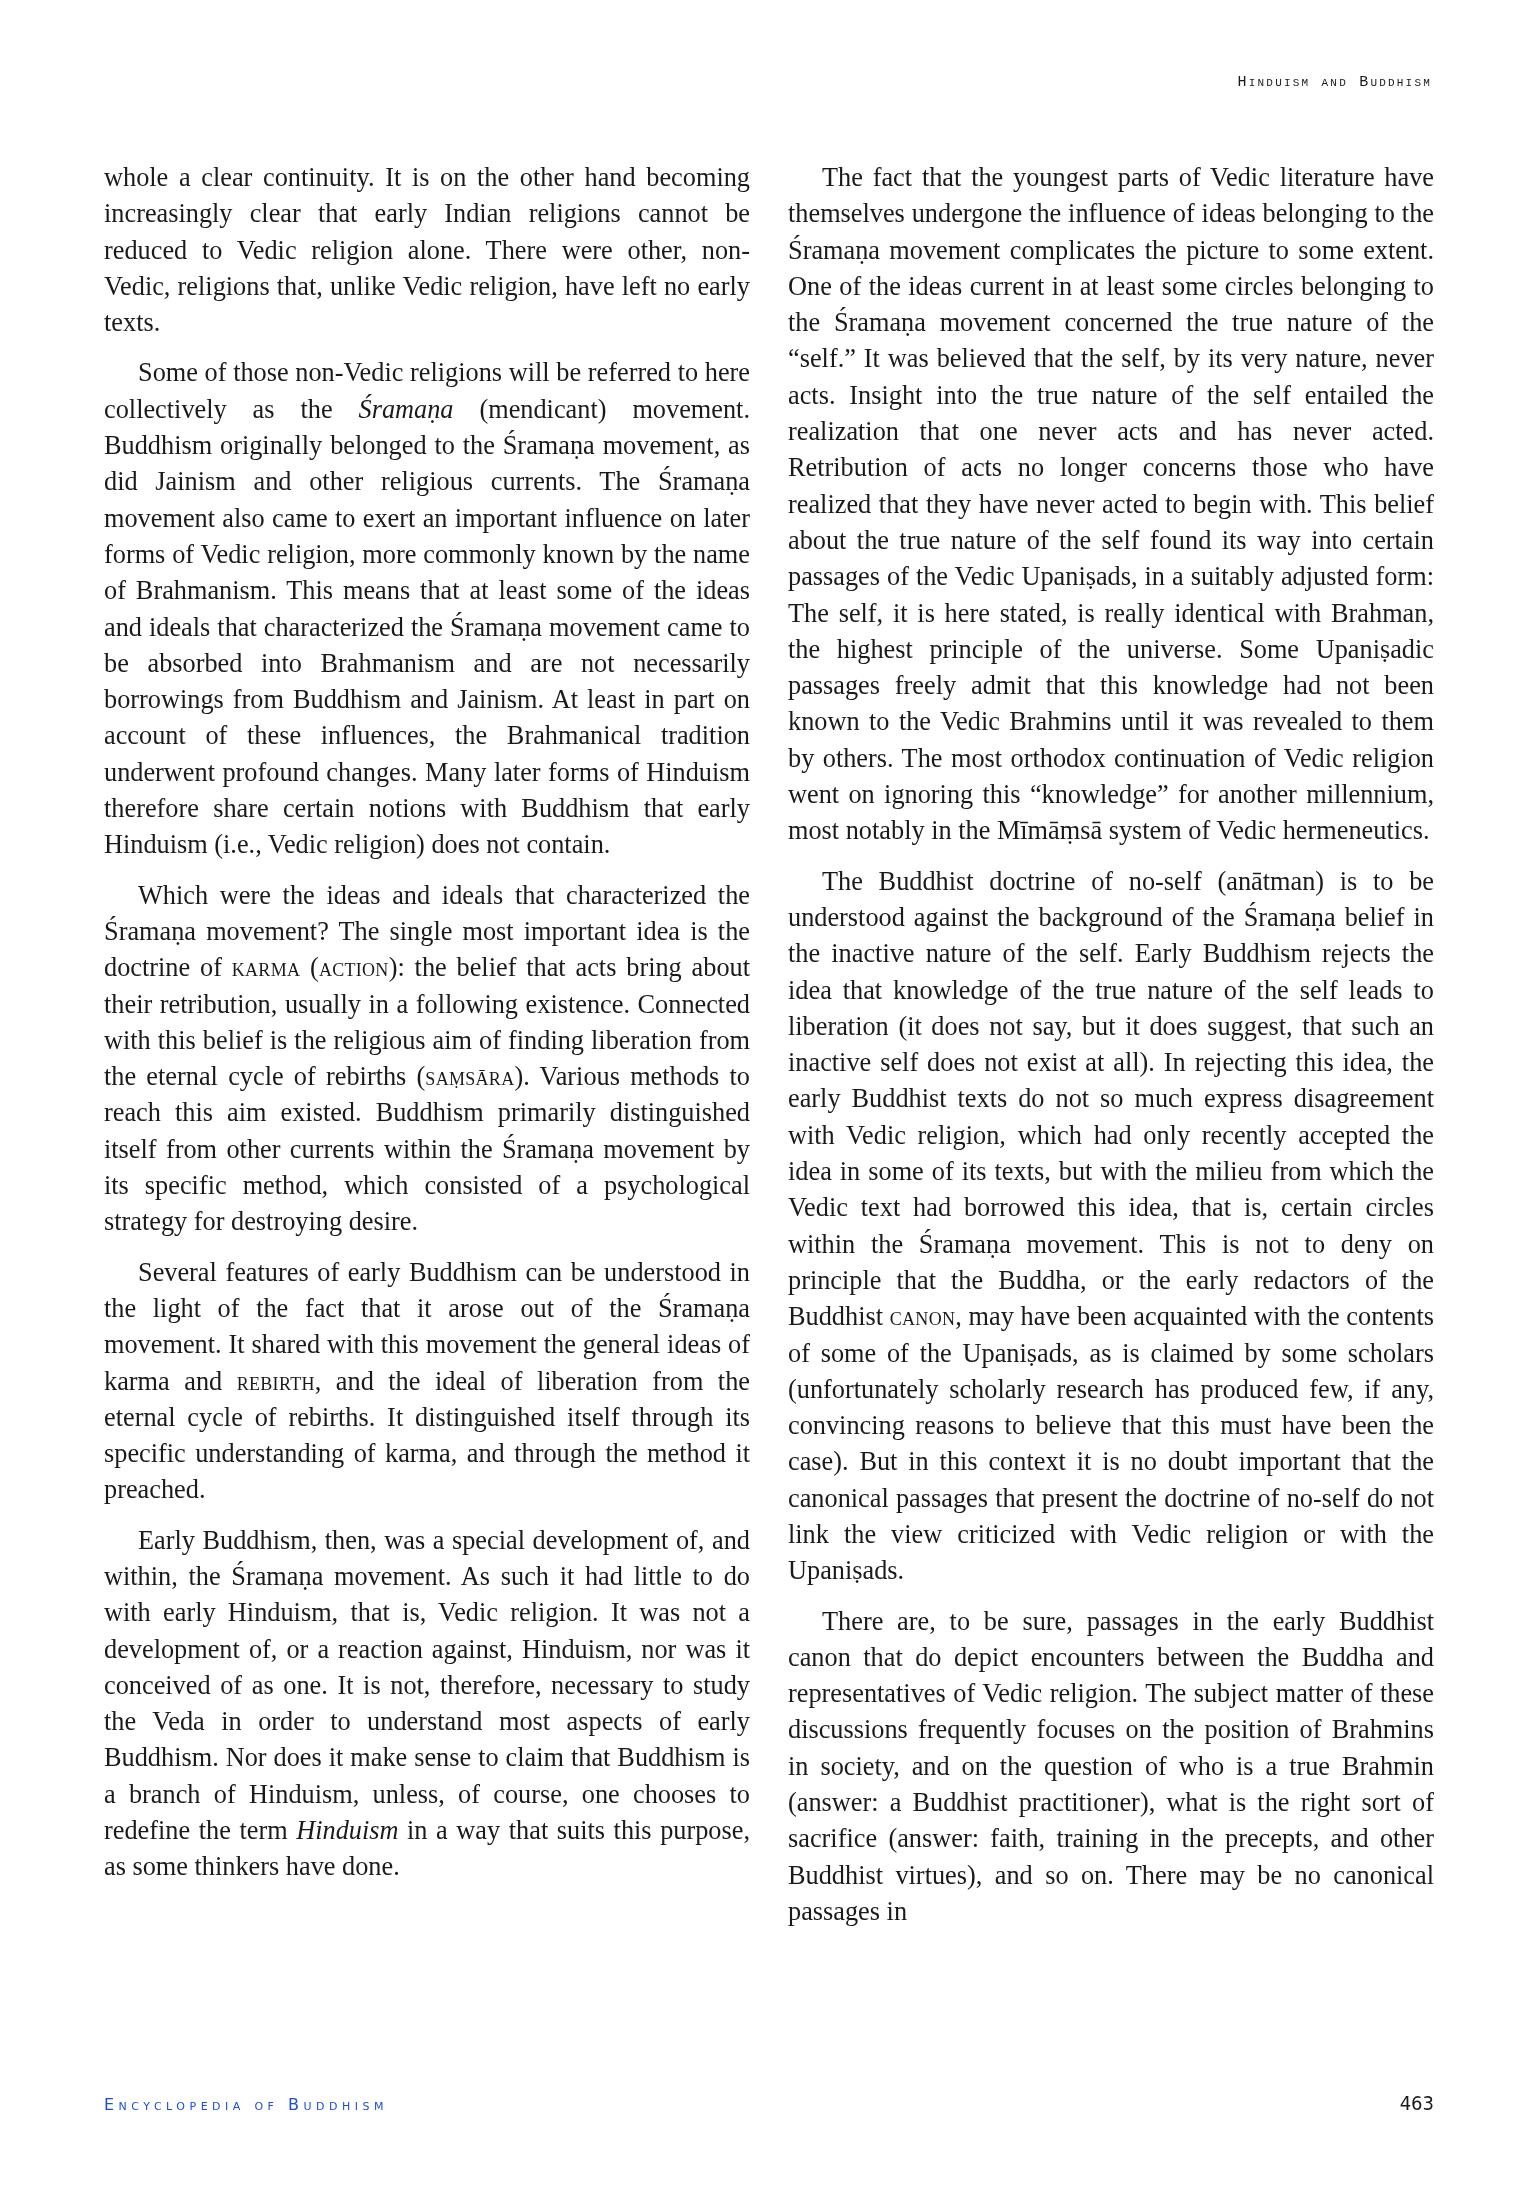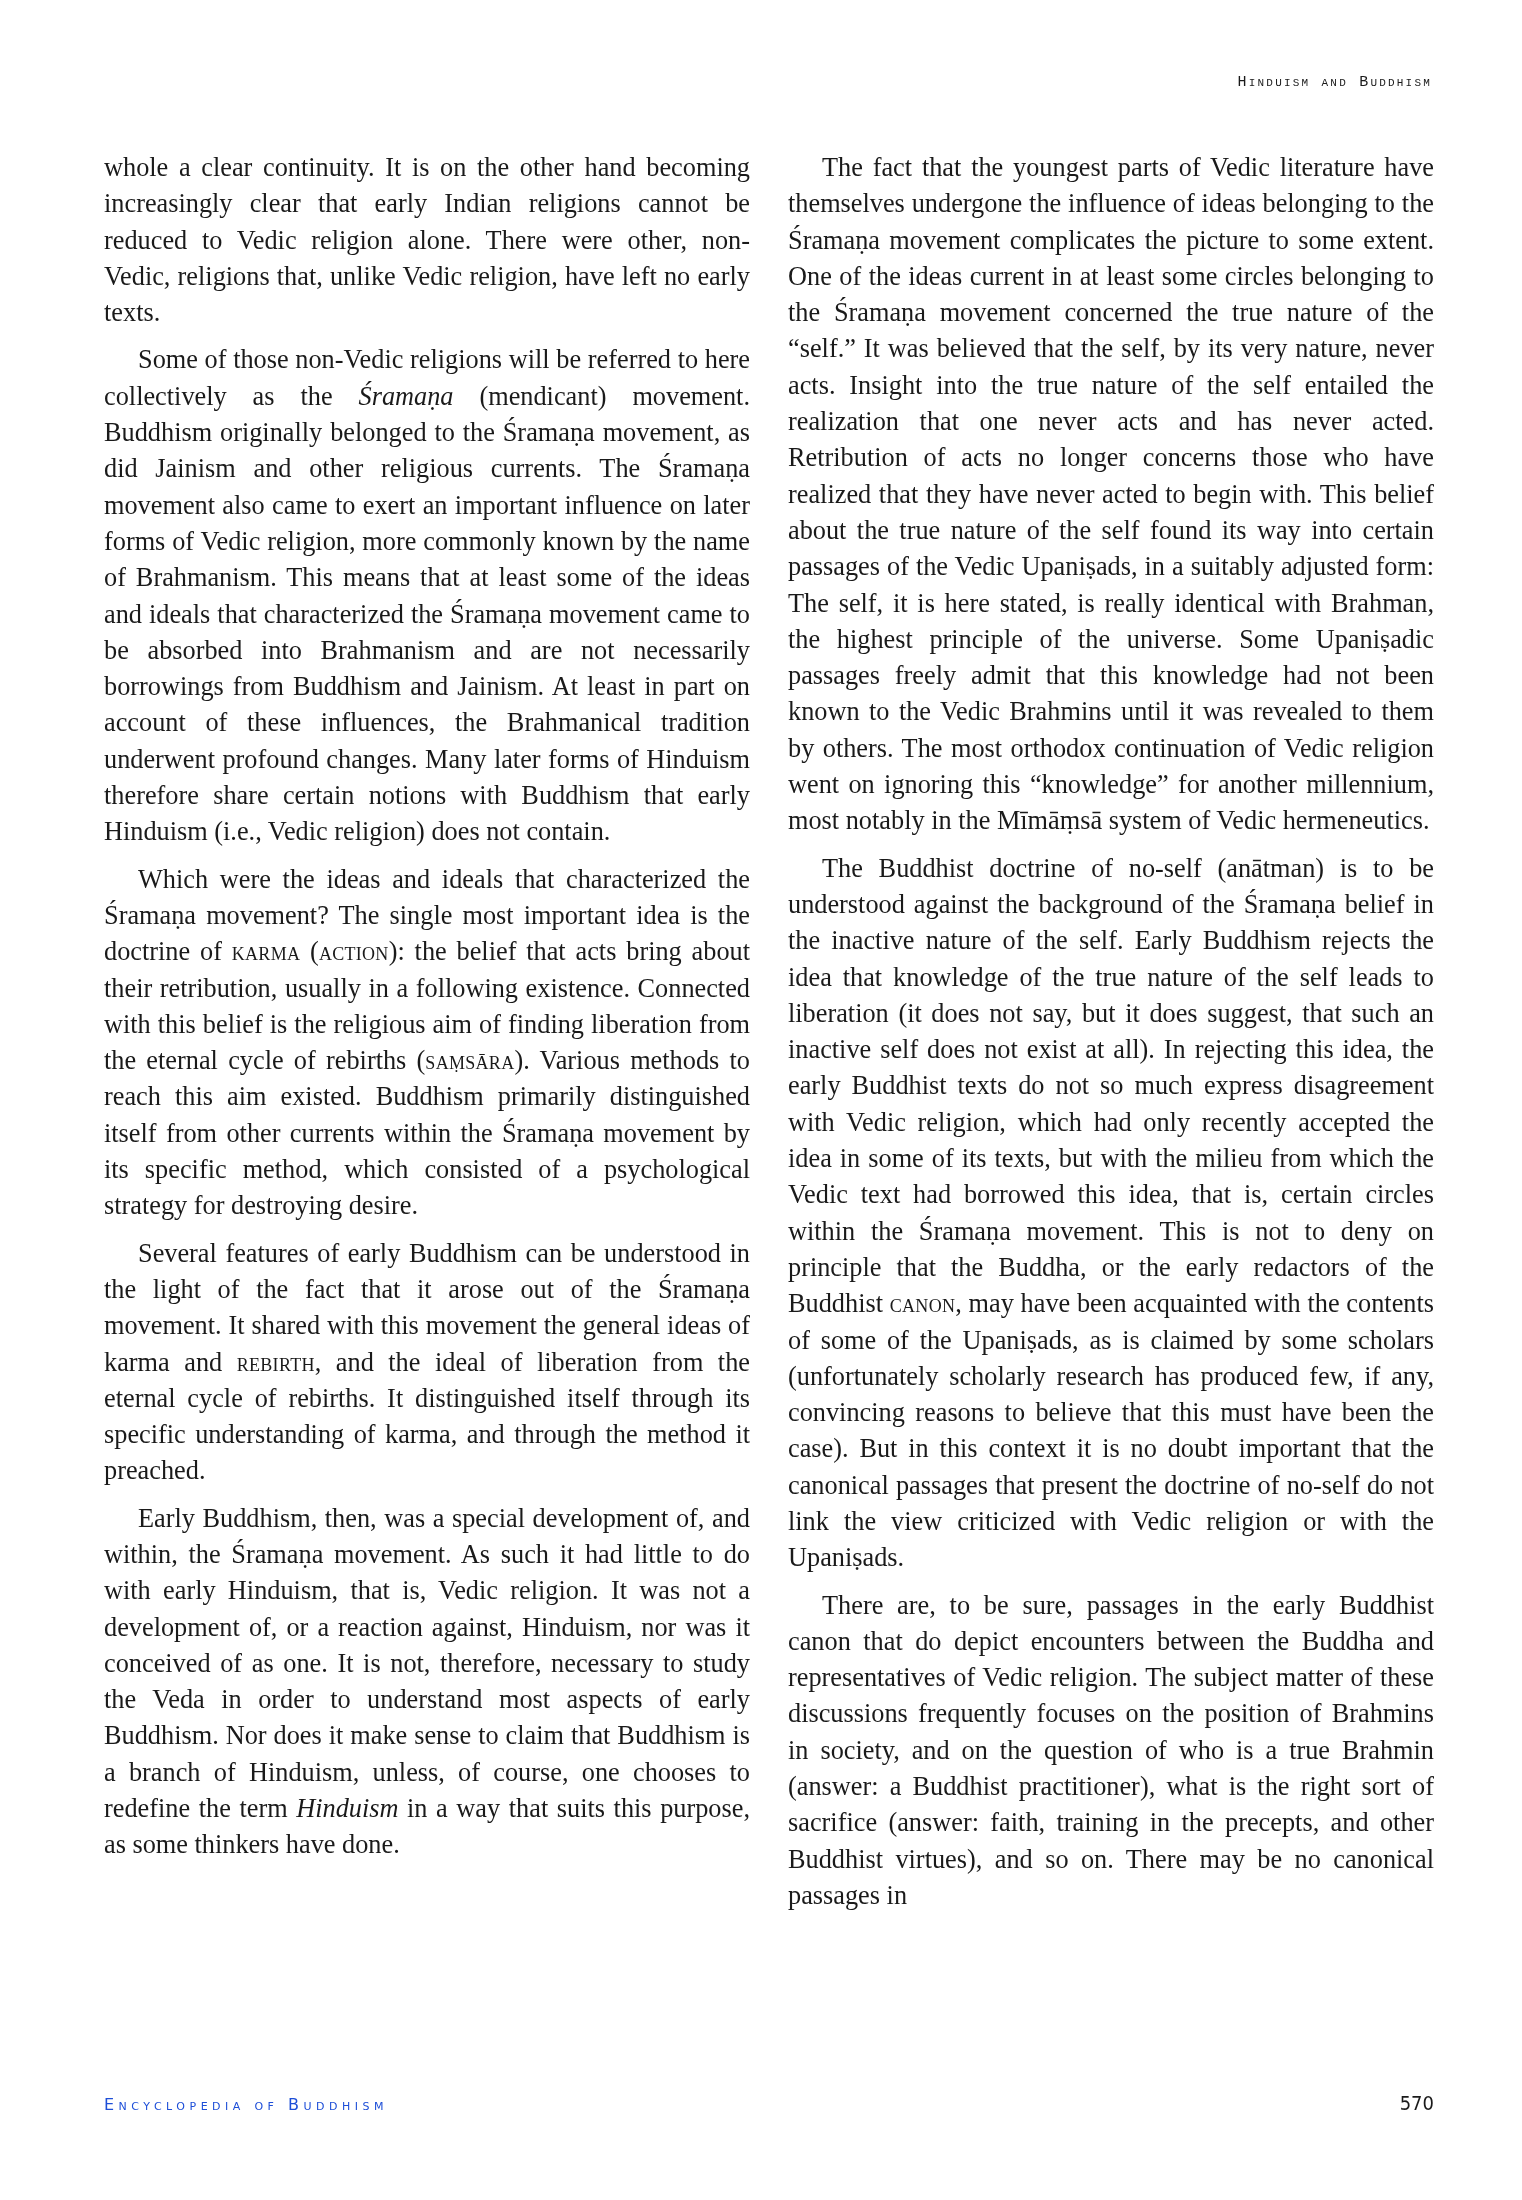--- a/index.html
+++ b/index.html
@@ -14,21 +14,21 @@
       font-size: 15px; letter-spacing: 2.2px; font-variant: small-caps;
       color: #1a1a1a; font-weight: normal;
     }
     .col {
       position: absolute; top: 146px; width: 646px;
       font-size: 26.3px; line-height: 36.3px;
       text-align: justify; hyphens: manual;
     }
     .col-left { left: 104px; }
     .col-right { left: 788px; }
-    .col p { margin: 4px 0 11px 0; text-indent: 34px; }
+    .col p { margin: 14px 0 11px 0; text-indent: 34px; }
     .col p.cont { text-indent: 0; }
     .sc { font-variant: small-caps; font-size: 0.96em; letter-spacing: 0.3px; }
     .footer-left {
       position: absolute; top: 2095px; left: 104px;
       font-family: "DejaVu Sans", "Liberation Sans", sans-serif;
       font-size: 16px; letter-spacing: 4.5px; font-variant: small-caps;
       color: #1d4ed8;
     }
     .footer-right {
       position: absolute; top: 2091px; right: 88px;
@@ -49,13 +49,13 @@
   <p><span>Early Buddhism, then, was a special development of, and within, the Śramaṇa movement. As such it had little to do with early Hinduism, that is, Vedic religion. It was not a development of, or a reaction against, Hinduism, nor was it conceived of as one. It is not, therefore, necessary to study the Veda in order to understand most aspects of early Buddhism. Nor does it make sense to claim that Buddhism is a branch of Hinduism, unless, of course, one chooses to redefine the term </span><em>Hinduism</em><span> in a way that suits this purpose, as some thinkers have done.</span></p>
 </div>
 
 <div class="col col-right">
   <p><span>The fact that the youngest parts of Vedic literature have themselves undergone the influence of ideas belonging to the Śramaṇa movement complicates the picture to some extent. One of the ideas current in at least some circles belonging to the Śramaṇa movement concerned the true nature of the “self.” It was believed that the self, by its very nature, never acts. Insight into the true nature of the self entailed the realization that one never acts and has never acted. Retribution of acts no longer concerns those who have realized that they have never acted to begin with. This belief about the true nature of the self found its way into certain passages of the Vedic Upaniṣads, in a suitably adjusted form: The self, it is here stated, is really identical with Brahman, the highest principle of the universe. Some Upaniṣadic passages freely admit that this knowledge had not been known to the Vedic Brahmins until it was revealed to them by others. The most orthodox continuation of Vedic religion went on ignoring this “knowledge” for another millennium, most notably in the Mīmāṃsā system of Vedic hermeneutics.</span></p>
   <p><span>The Buddhist doctrine of no-self (anātman) is to be understood against the background of the Śramaṇa belief in the inactive nature of the self. Early Buddhism rejects the idea that knowledge of the true nature of the self leads to liberation (it does not say, but it does suggest, that such an inactive self does not exist at all). In rejecting this idea, the early Buddhist texts do not so much express disagreement with Vedic religion, which had only recently accepted the idea in some of its texts, but with the milieu from which the Vedic text had borrowed this idea, that is, certain circles within the Śramaṇa movement. This is not to deny on principle that the Buddha, or the early redactors of the Buddhist </span><span class="sc">canon</span><span>, may have been acquainted with the contents of some of the Upaniṣads, as is claimed by some scholars (unfortunately scholarly research has produced few, if any, convincing reasons to believe that this must have been the case). But in this context it is no doubt important that the canonical passages that present the doctrine of no-self do not link the view criticized with Vedic religion or with the Upaniṣads.</span></p>
   <p><span>There are, to be sure, passages in the early Buddhist canon that do depict encounters between the Buddha and representatives of Vedic religion. The subject matter of these discussions frequently focuses on the position of Brahmins in society, and on the question of who is a true Brahmin (answer: a Buddhist practitioner), what is the right sort of sacrifice (answer: faith, training in the precepts, and other Buddhist virtues), and so on. There may be no canonical passages in</span></p>
 </div>
 
 <div class="footer-left">Encyclopedia of Buddhism</div>
-<div class="footer-right">570</div>
+<div class="footer-right">463</div>
 
 </body></html>

